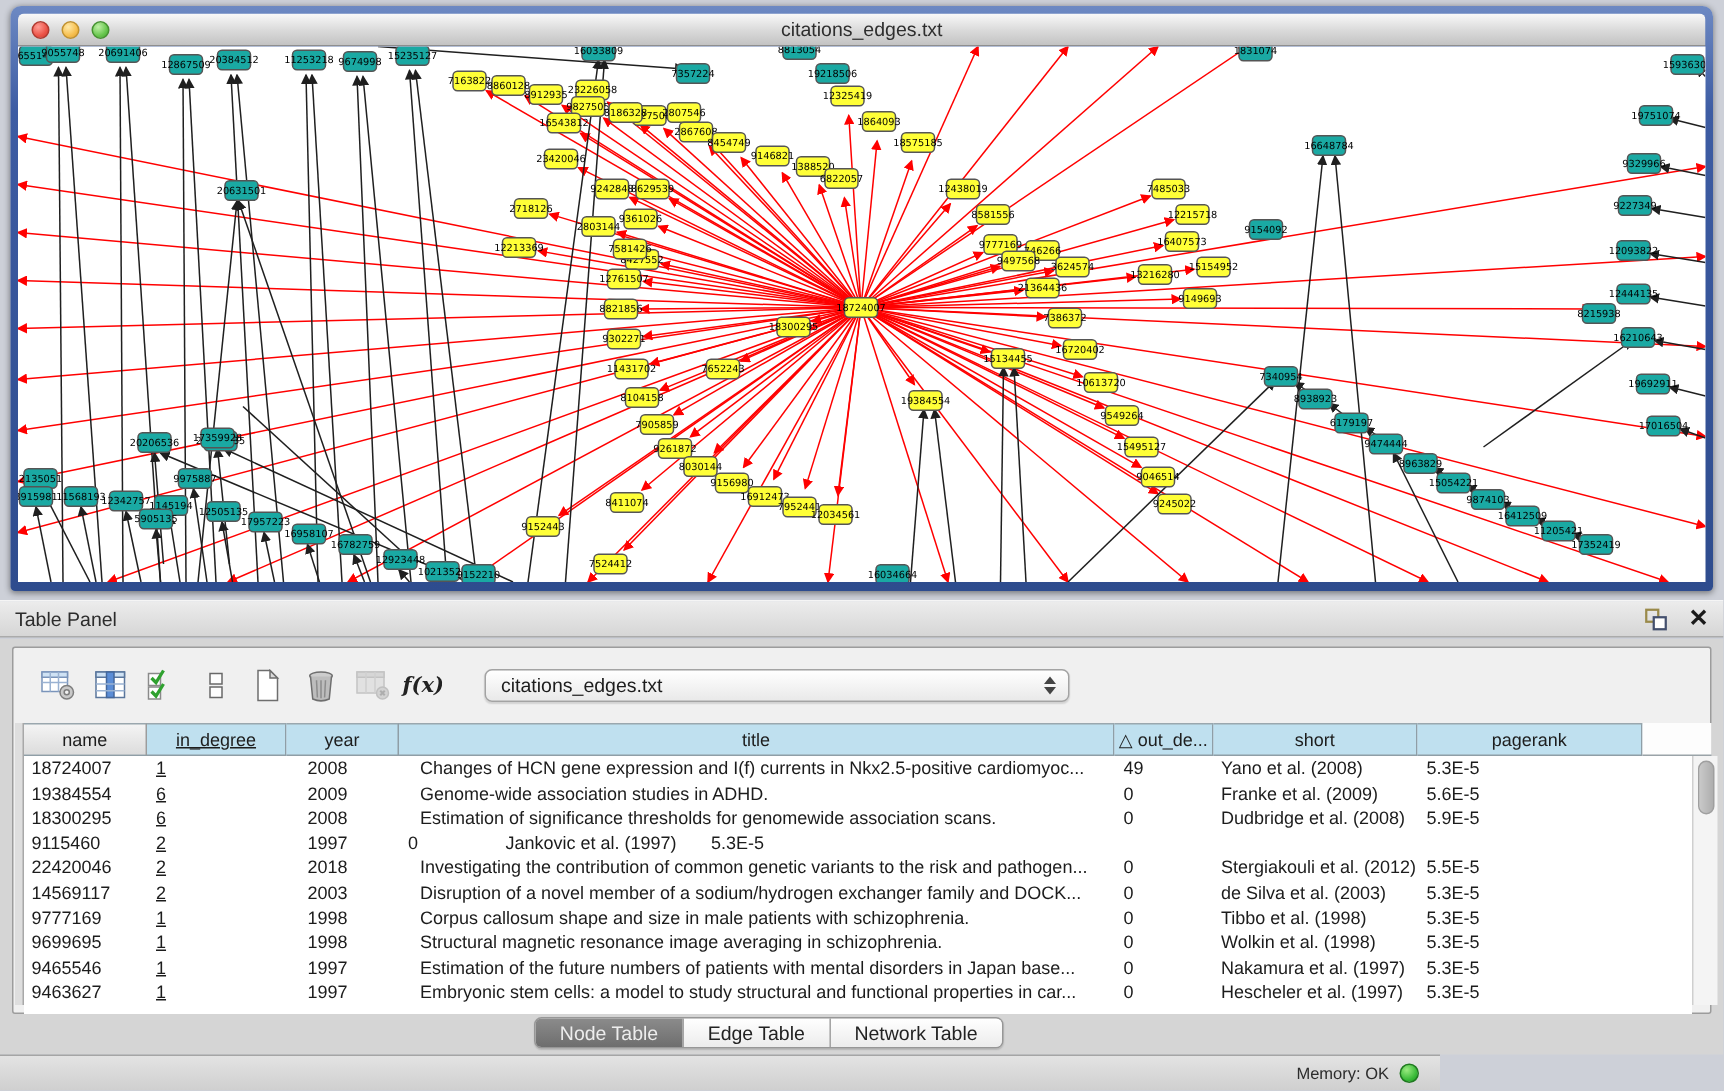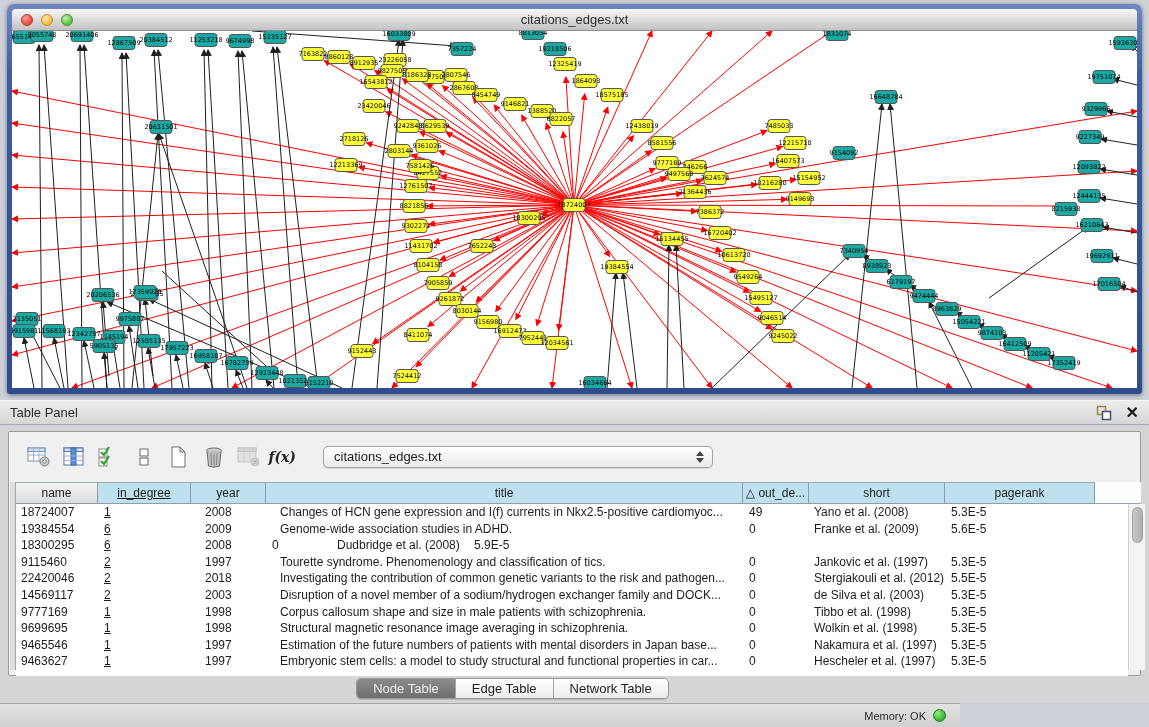--- a/index.html
+++ b/index.html
@@ -862,29 +862,29 @@
           <div class="tcell col2 p2">2009</div>
           <div class="tcell col3 p3">Genome-wide association studies in ADHD.</div>
           <div class="tcell col4 p4">0</div>
           <div class="tcell col5 p5">Franke et al. (2009)</div>
           <div class="tcell col6 p6">5.6E-5</div>
         </div>
         <div class="trow">
           <div class="tcell col0 p0">18300295</div>
           <div class="tcell col1 p1">6</div>
           <div class="tcell col2 p2">2008</div>
+          <div class="tcell col3 p3">Estimation of significance thresholds for genomewide association scans.</div>
           <div class="tcell col4 p4">0</div>
           <div class="tcell col5 p5">Dudbridge et al. (2008)</div>
           <div class="tcell col6 p6">5.9E-5</div>
         </div>
         <div class="trow">
           <div class="tcell col0 p0">9115460</div>
           <div class="tcell col1 p1">2</div>
           <div class="tcell col2 p2">1997</div>
-          <div class="tcell col3 p3">Tourette syndrome. Phenomenology and classification of tics.</div>
           <div class="tcell col4 p4">0</div>
           <div class="tcell col5 p5">Jankovic et al. (1997)</div>
           <div class="tcell col6 p6">5.3E-5</div>
         </div>
         <div class="trow">
           <div class="tcell col0 p0">22420046</div>
           <div class="tcell col1 p1">2</div>
           <div class="tcell col2 p2">2018</div>
           <div class="tcell col3 p3">Investigating the contribution of common genetic variants to the risk and pathogen...</div>
           <div class="tcell col4 p4">0</div>

